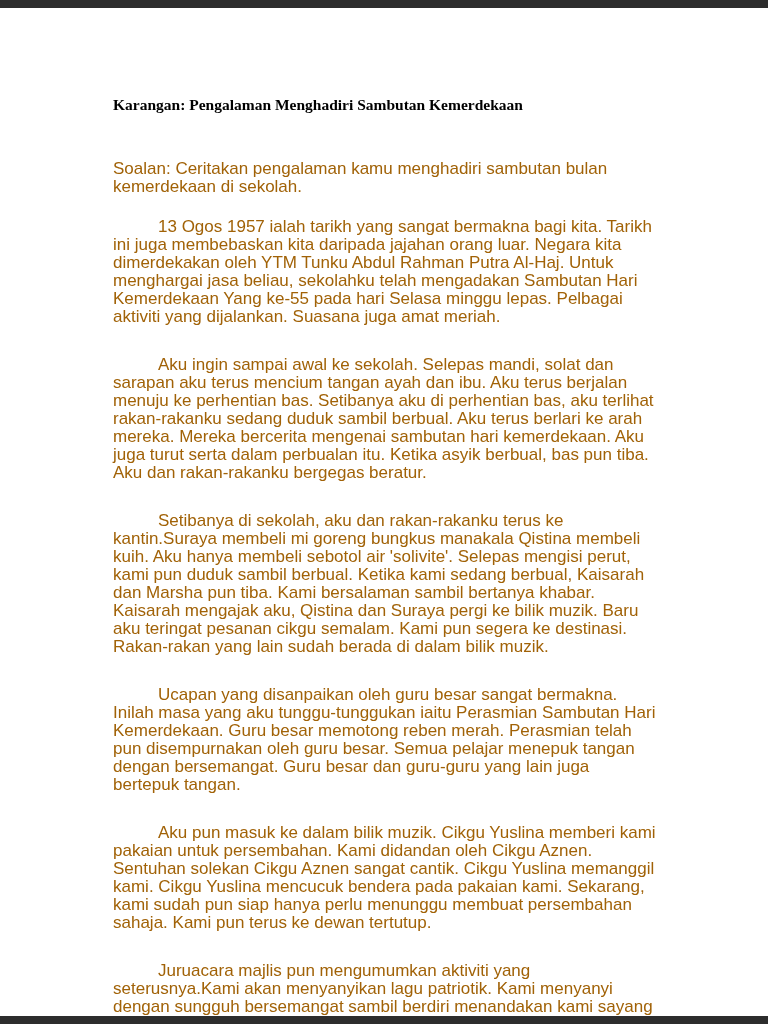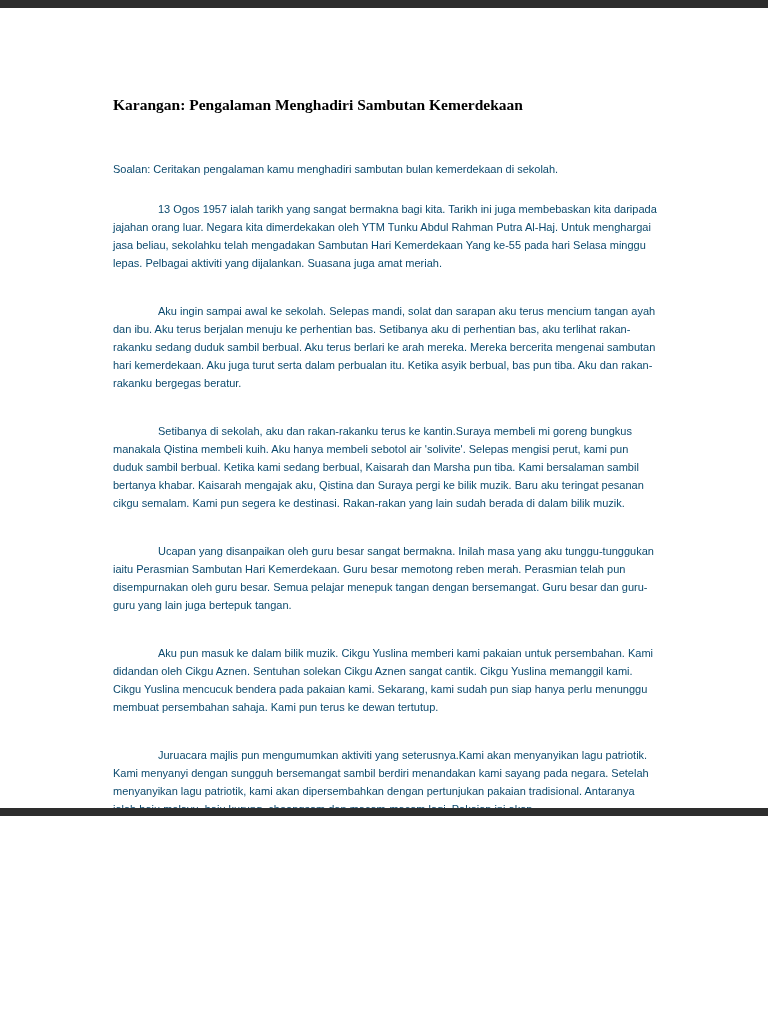--- a/index.html
+++ b/index.html
@@ -3,21 +3,21 @@
 <meta charset="utf-8">
 <style>
   html, body {
     margin: 0;
     padding: 0;
     background: #ffffff;
   }
   .stage {
     position: relative;
     width: 768px;
-    height: 816px;
+    height: 1024px;
     margin: 0 auto;
     background: #ffffff;
     overflow: hidden;
     box-shadow: inset 2px 0 0 #ececec, inset -2px 0 0 #ececec;
   }
   .edge-bar {
     position: absolute;
     left: 0;
     right: 0;
     height: 8px;
@@ -39,24 +39,24 @@
   .title {
     font-family: "Liberation Serif", "DejaVu Serif", serif;
     font-size: 15.5px;
     font-weight: bold;
     line-height: 19px;
     margin: 0 0 46px 0;
     color: #000000;
   }
   .para {
     font-family: "Liberation Sans", "DejaVu Sans", sans-serif;
-    font-size: 11px;
+    font-size: 17px;
     line-height: 18px;
     margin: 1px 0 30px 0;
-    color: #0c4a6e;
+    color: #a16207;
     text-align: left;
   }
   .para.question {
     margin-bottom: 22px;
   }
   .para.indent {
     text-indent: 45px;
   }
 </style>
 </head>

